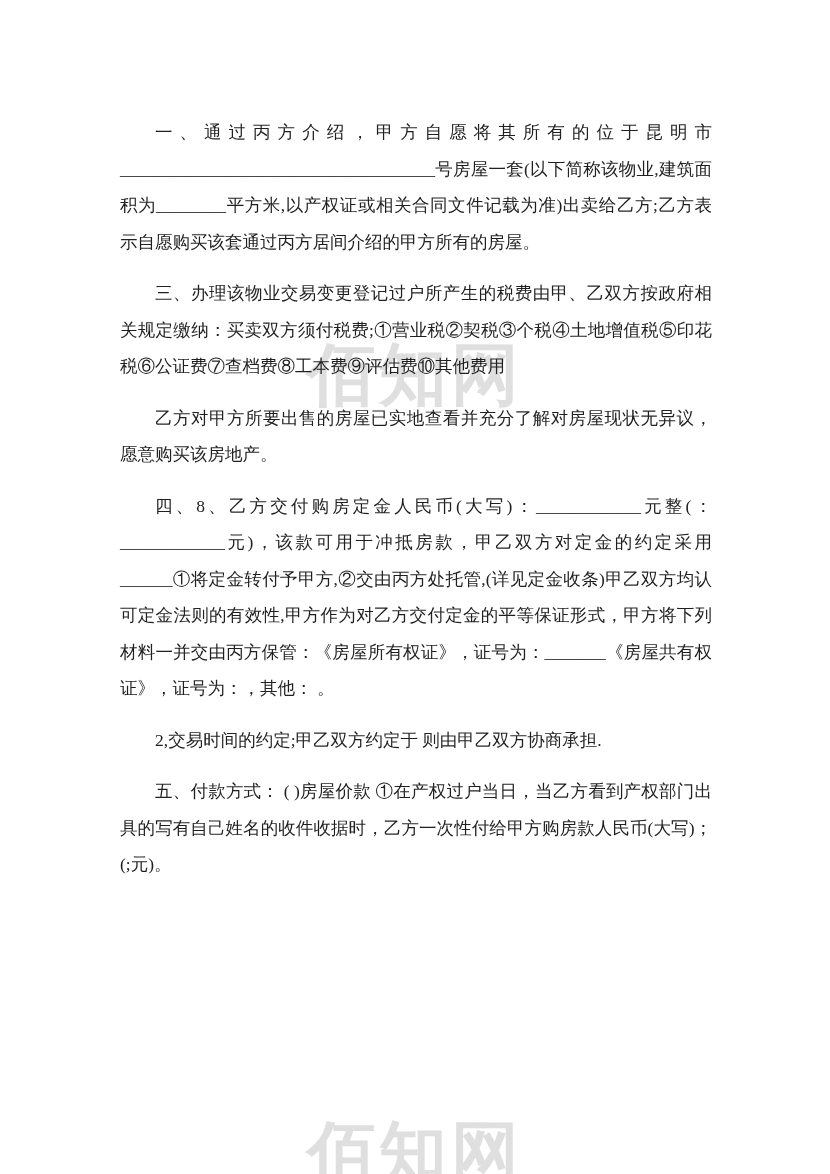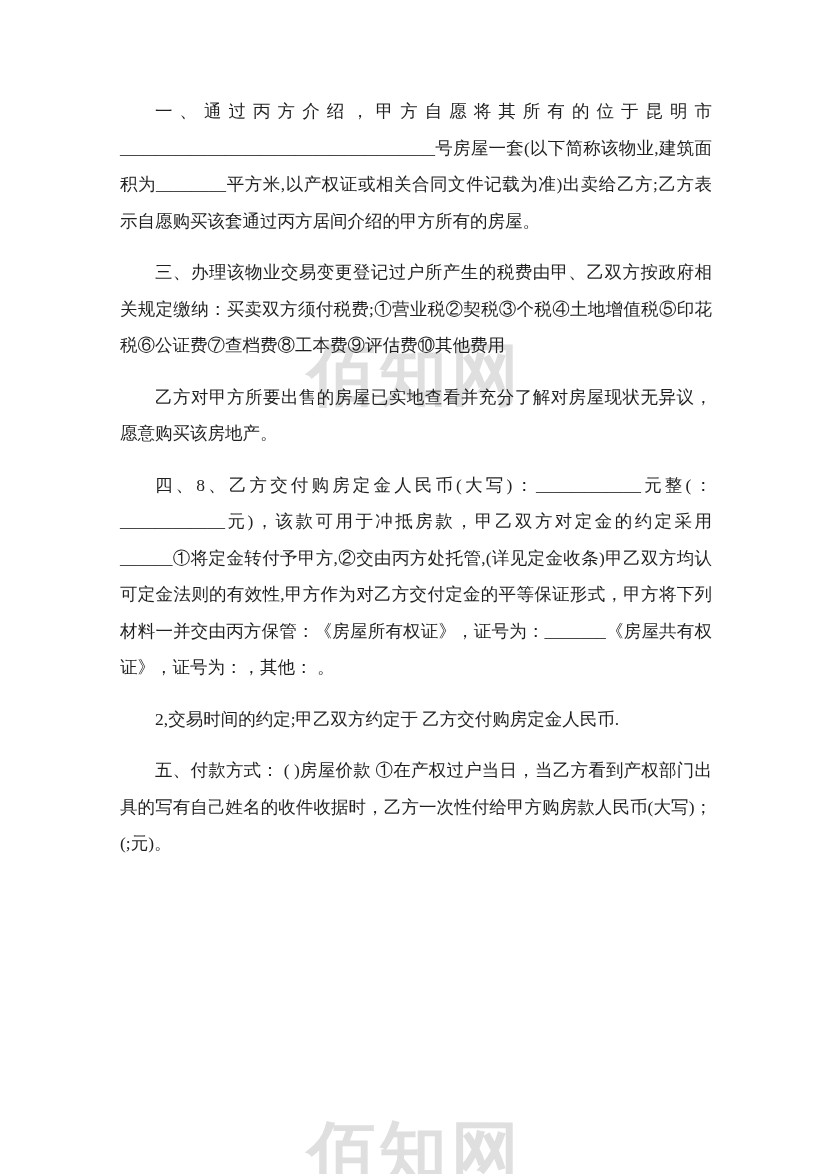--- a/index.html
+++ b/index.html
@@ -35,21 +35,21 @@
   }
   .wm-center {
     top: 330px;
   }
   .wm-bottom {
     top: 1108px;
   }
   .content {
     position: absolute;
     left: 120px;
-    top: 93px;
+    top: 114px;
     width: 592px;
     z-index: 1;
     color: #1f1f1f;
     font-size: 17.5px;
     line-height: 36.5px;
     text-align: justify;
   }
   .content p {
     margin: 0 0 15px 0;
     text-indent: 2em;
@@ -69,18 +69,18 @@
     <p>一、通过丙方介绍，甲方自愿将其所有的位于昆明市____________________________________号房屋一套(以下简称该物业,建筑面积为________平方米,以产权证或相关合同文件记载为准)出卖给乙方;乙方表示自愿购买该套通过丙方居间介绍的甲方所有的房屋。</p>
 
 
     <p>三、办理该物业交易变更登记过户所产生的税费由甲、乙双方按政府相关规定缴纳：买卖双方须付税费;①营业税②契税③个税④土地增值税⑤印花税⑥公证费⑦查档费⑧工本费⑨评估费⑩其他费用</p>
 
     <p>乙方对甲方所要出售的房屋已实地查看并充分了解对房屋现状无异议，愿意购买该房地产。</p>
 
 
     <p>四、8、乙方交付购房定金人民币(大写)：____________元整(：____________元)，该款可用于冲抵房款，甲乙双方对定金的约定采用______①将定金转付予甲方,②交由丙方处托管,(详见定金收条)甲乙双方均认可定金法则的有效性,甲方作为对乙方交付定金的平等保证形式，甲方将下列材料一并交由丙方保管：《房屋所有权证》，证号为：_______《房屋共有权证》，证号为：，其他：  。</p>
 
-    <p>2,交易时间的约定;甲乙双方约定于  乙方交付购房定金人民币.</p>
+    <p>2,交易时间的约定;甲乙双方约定于  则由甲乙双方协商承担.</p>
 
     <p>五、付款方式： ( )房屋价款 ①在产权过户当日，当乙方看到产权部门出具的写有自己姓名的收件收据时，乙方一次性付给甲方购房款人民币(大写)；(;元)。</p>
   </div>
 
 </div>
 
 </body></html>

